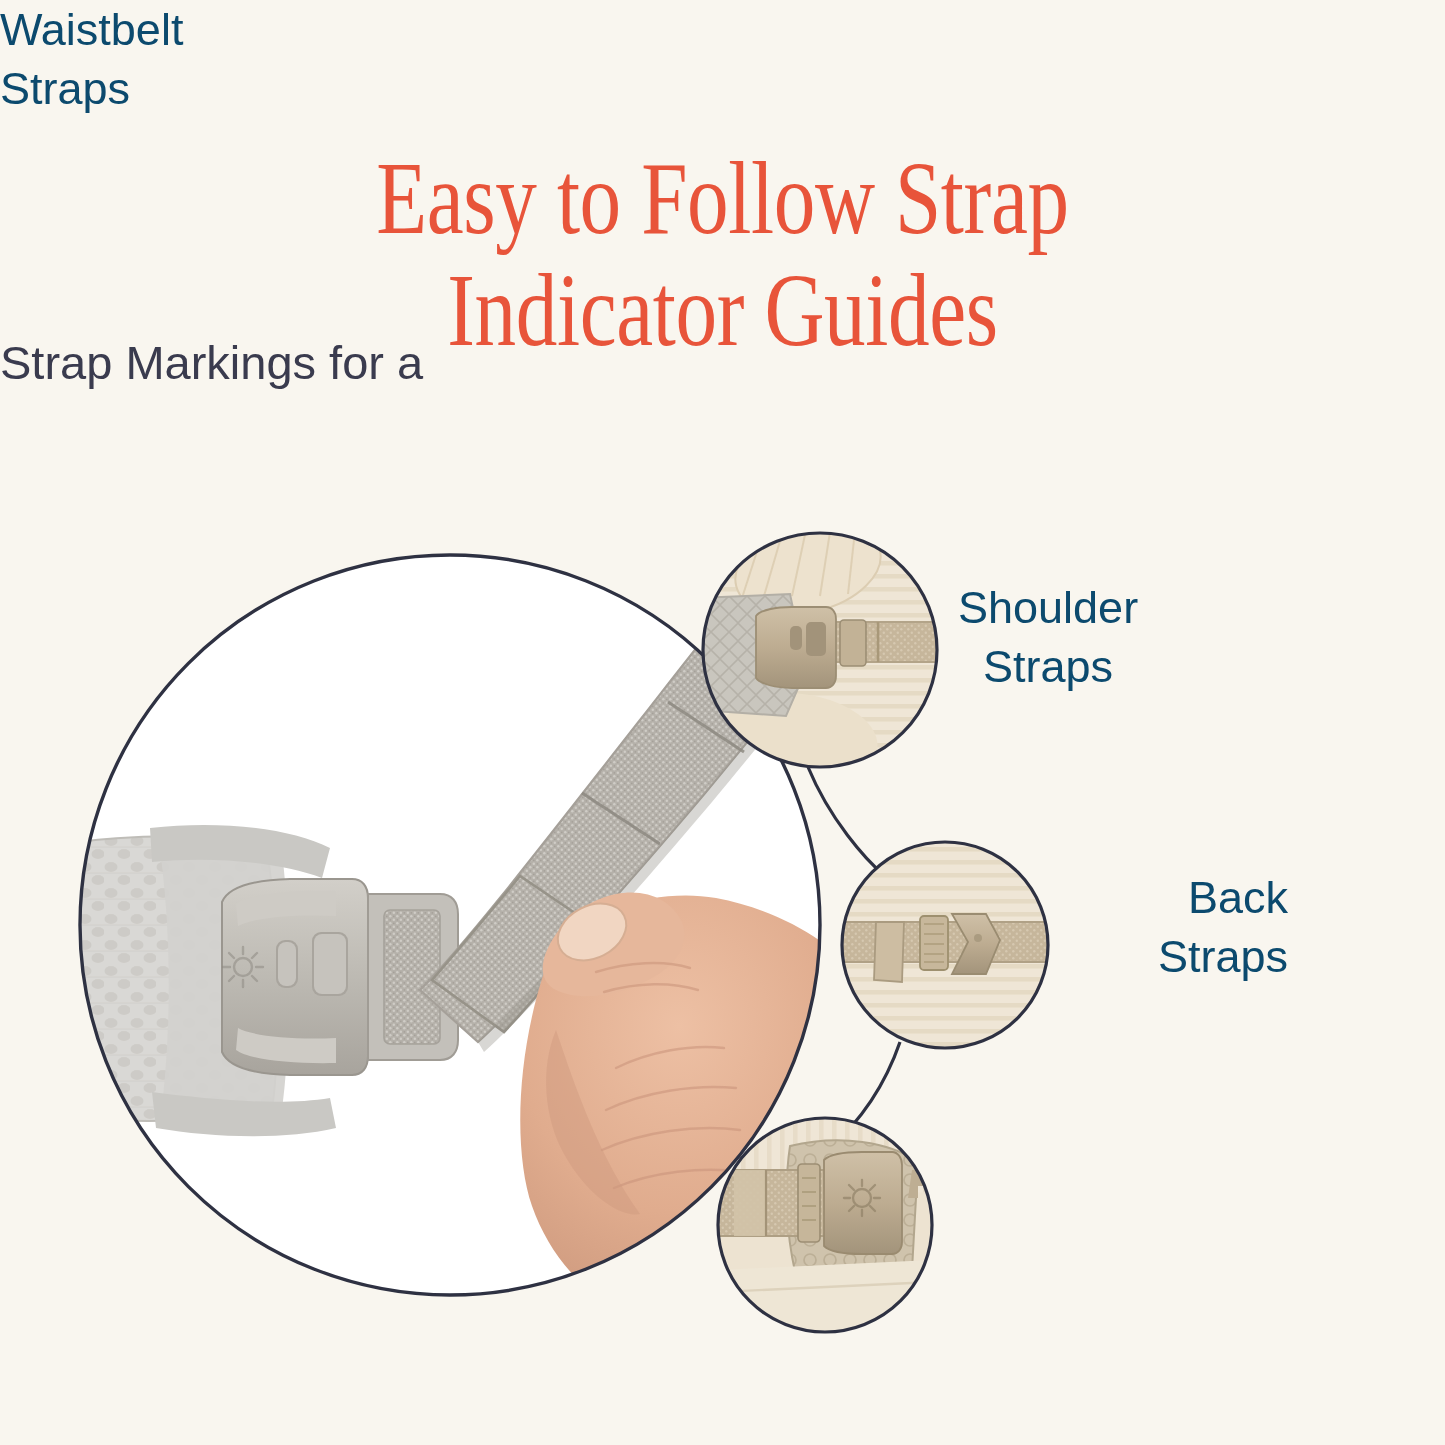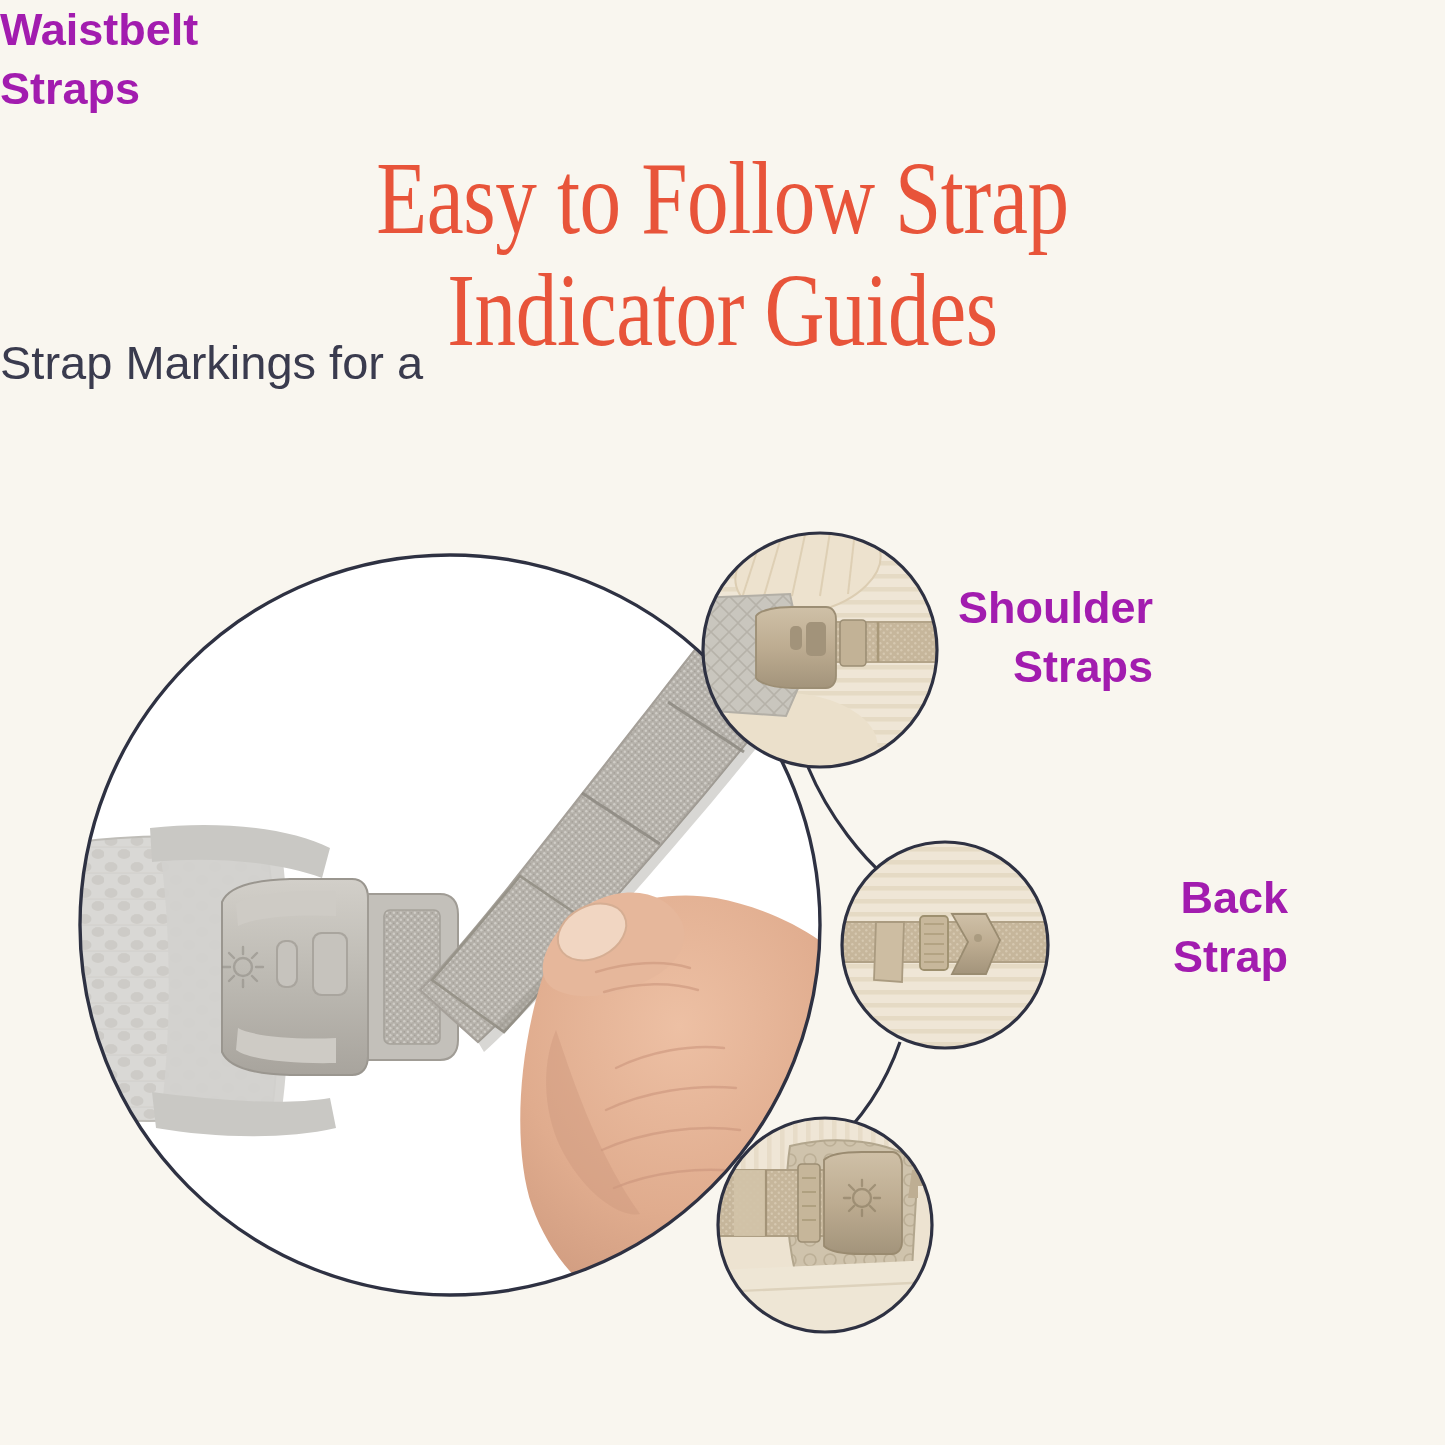--- a/index.html
+++ b/index.html
@@ -59,27 +59,27 @@
     left: 0;
     top: 470px;
     width: 1445px;
     height: 975px;
   }
   .figure svg { display: block; }
 
   
   .callout-label {
     position: absolute;
-    color: #a21caf;
+    color: #0c4a6e;
     font-size: 45px;
     line-height: 1.32;
-    font-weight: 700;
+    font-weight: 400;
     white-space: pre-line;
   }
-  .callout-shoulder { left: 958px; top: 578px; text-align: right; }
+  .callout-shoulder { left: 958px; top: 578px; text-align: center; }
   .callout-back     { right: 157px; top: 868px; text-align: right; }
 </style>
 </head>
 <body>
 
 <div id="stage">
 
   <h1 class="headline">Easy to Follow Strap
 Indicator Guides</h1>
 
@@ -437,18 +437,18 @@
         </g>
         <circle cx="825" cy="755" r="107" fill="none" stroke="#2E3142" stroke-width="3.2"></circle>
       </g>
     </svg>
   </div>
 
   <div class="callout-label callout-shoulder">Shoulder
 Straps</div>
 
   <div class="callout-label callout-back">Back
-Strap</div>
+Straps</div>
 
   <div class="callout-label callout-waistbelt">Waistbelt
 Straps</div>
 
 </div>
 
 </body></html>

